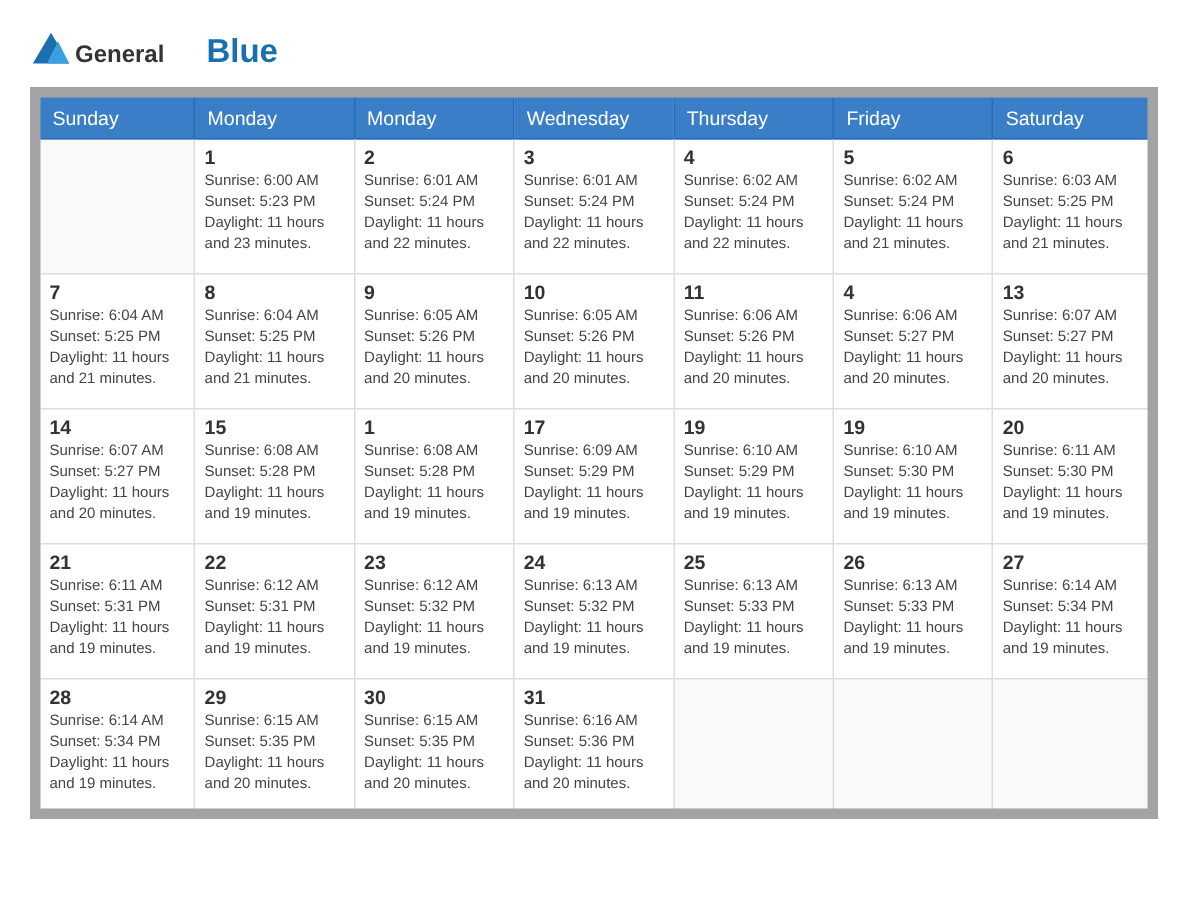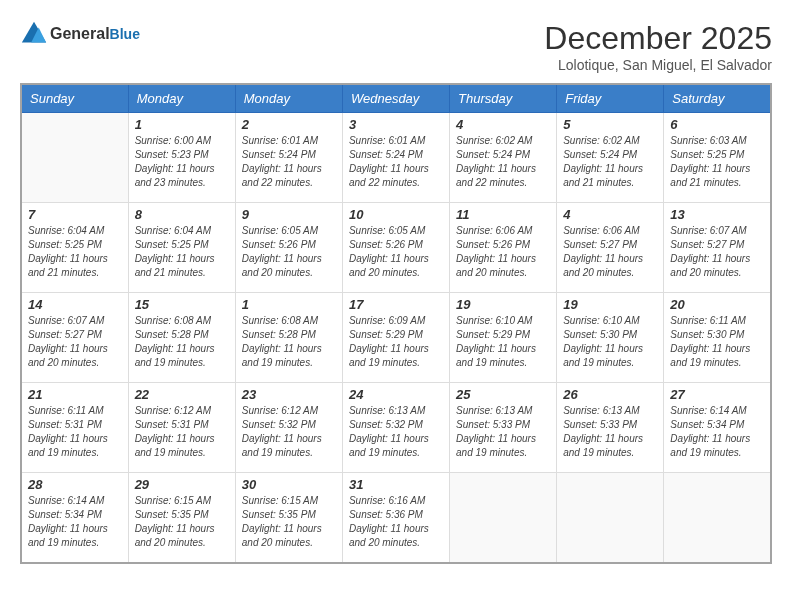--- a/index.html
+++ b/index.html
@@ -33,22 +33,21 @@
       color: #333;
       font-weight: normal;
     }
     .location {
       font-size: 14px;
       color: #555;
     }
     .calendar {
       width: 100%;
       border-collapse: collapse;
-      border: 2px solid #a3a3a3;
-      font-style: italic;
+      border: 7px solid #a3a3a3;
     }
     .calendar th {
       background-color: #3a7ec8;
       color: white;
       text-align: left;
       padding: 6px 8px;
       font-size: 13px;
       font-weight: normal;
       border: 1px solid #2a6ab8;
     }
@@ -78,26 +77,22 @@
 </head>
 <body>
 
 <div class="header">
   <div class="logo">
     <svg class="logo-icon" viewBox="0 0 30 30" xmlns="http://www.w3.org/2000/svg">
       <polygon points="15,2 28,24 2,24" fill="#1a6faf"></polygon>
       <polygon points="20,8 28,24 12,24" fill="#3aa0e0"></polygon>
     </svg>
     <div>
-      <span style="font-size:16px;font-weight:bold;color:#333;">General</span><span style="font-size:14px;font-weight:bold;color:#1a6faf;">Blue</span>
+      <span style="font-size:16px;font-weight:bold;color:#333;">General</span><span style="font-size:22px;font-weight:bold;color:#1a6faf;padding-left:28px;">Blue</span>
     </div>
-  </div>
-  <div class="title-section">
-    <div class="month-year">December 2025</div>
-    <div class="location">Lolotique, San Miguel, El Salvador</div>
   </div>
 </div>
 
 <table class="calendar">
   <thead>
     <tr>
       <th>Sunday</th>
       <th>Monday</th>
       <th>Monday</th>
       <th>Wednesday</th>

